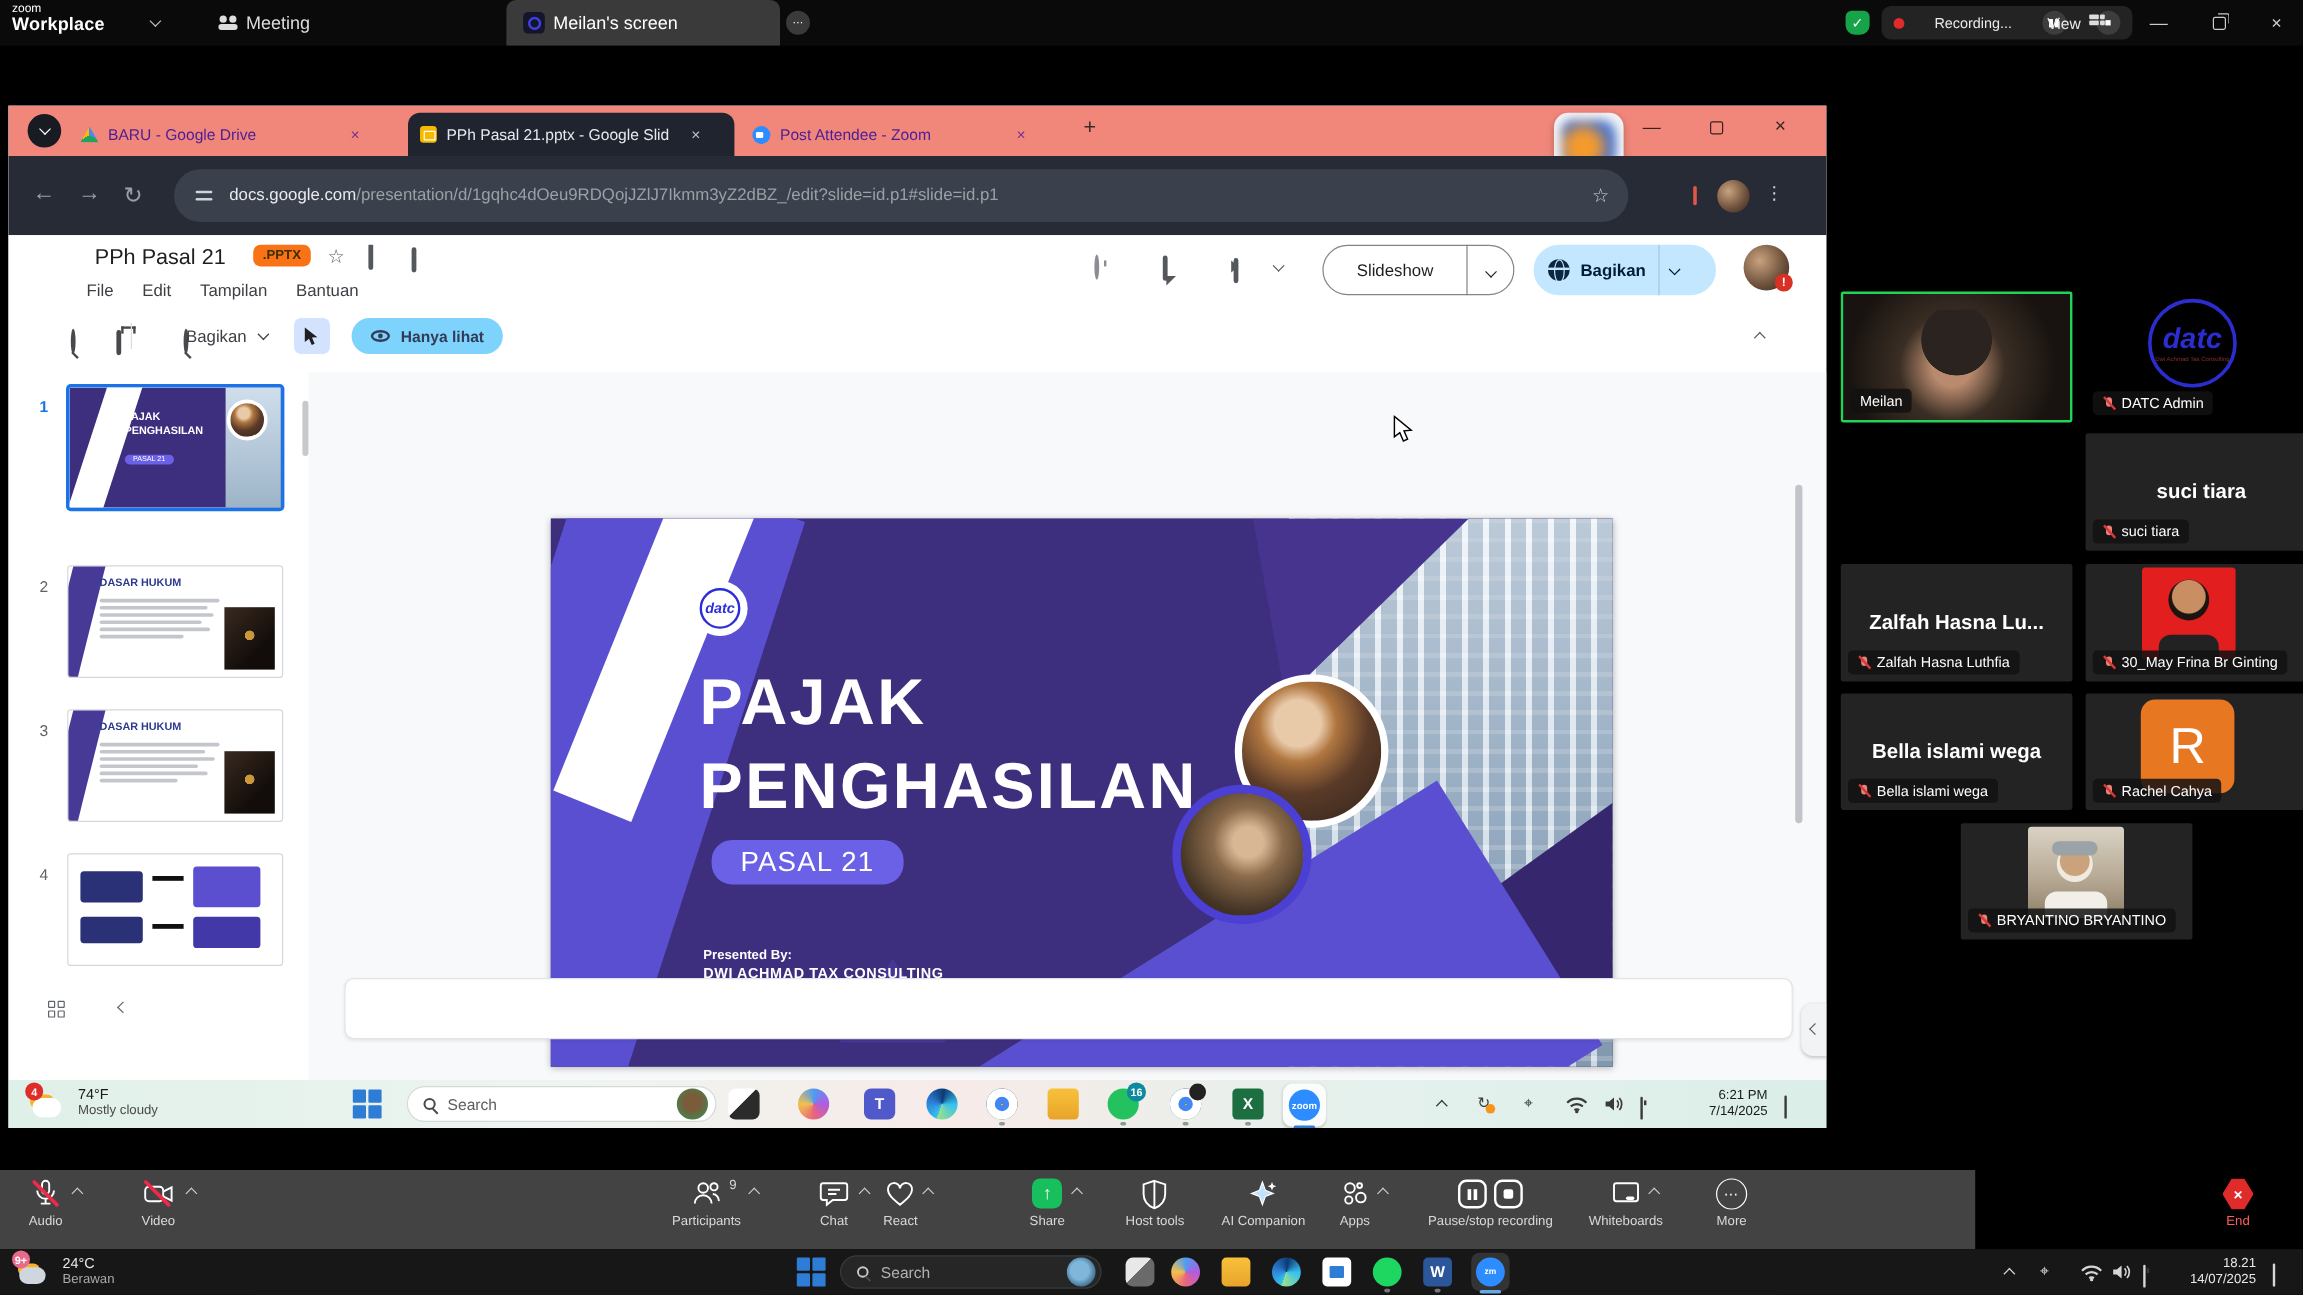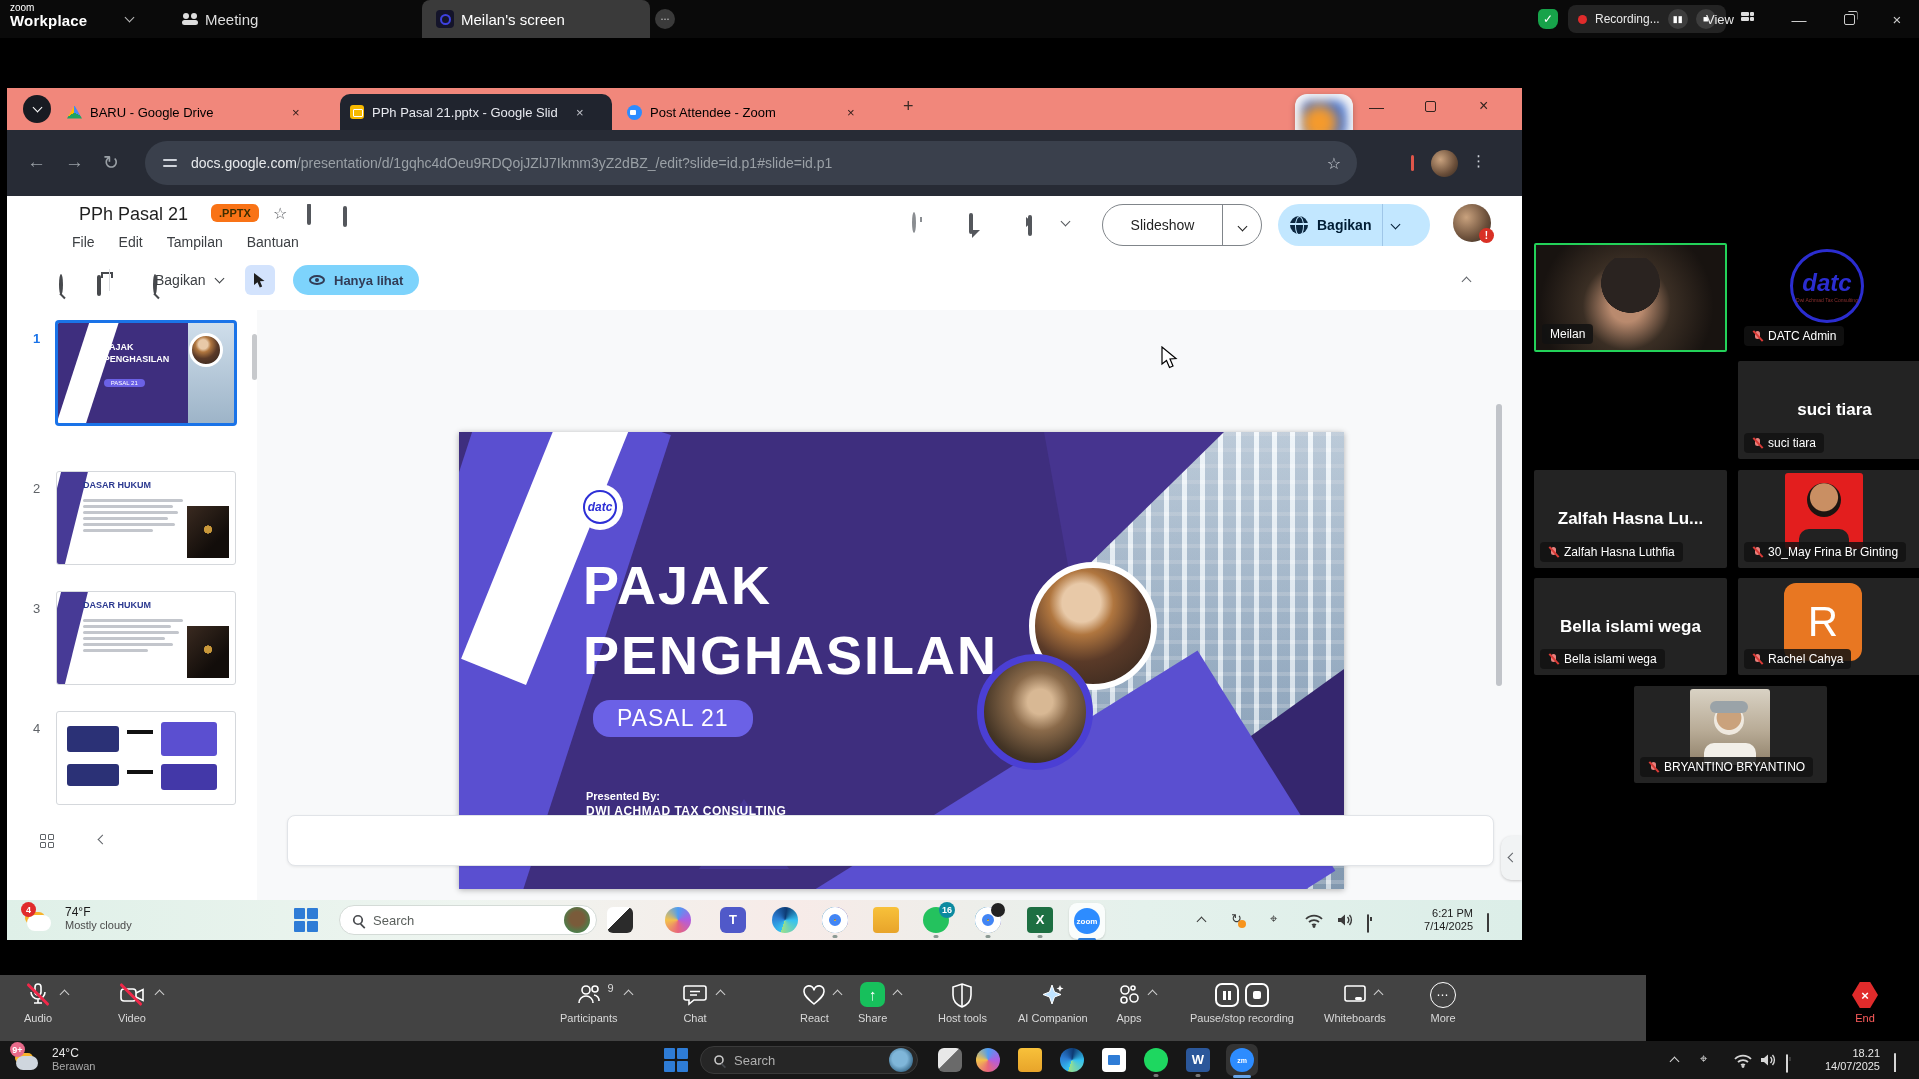--- a/index.html
+++ b/index.html
@@ -16,33 +16,33 @@
 .chvup{transform:rotate(-135deg)!important}
 .ztab{height:38px;font-size:15px;color:#ddd;gap:7px;padding:0 14px}
 .ztab.active{background:#3a3a3a;border-radius:8px 8px 0 0;color:#fff}
 .pplico{width:16px;height:12px;position:relative}
 .pplico::before,.pplico::after{content:"";position:absolute;background:#ddd;border-radius:50%}
 .pplico::before{width:6px;height:6px;left:1px;top:0}
 .pplico::after{width:6px;height:6px;right:1px;top:0}
 .pplbase{position:absolute;bottom:0;left:0;width:16px;height:5px;background:#ddd;border-radius:3px}
 .datcfav{width:18px;height:18px;border-radius:4px;background:#14142a;display:flex;align-items:center;justify-content:center}
 .datcfav i{width:11px;height:11px;border:2px solid #3d41e0;border-radius:50%}
-.recpill{gap:8px;background:#232323;border-radius:8px;padding:0 10px;height:28px}
+.recpill{gap:25px;background:#232323;border-radius:8px;padding:0 10px;height:28px}
 .recdot{width:9px;height:9px;border-radius:50%;background:#e02b2b}
 .shield{width:20px;height:20px;background:#17a34a;border-radius:5px 5px 8px 8px;color:#fff;font-size:12px;display:flex;align-items:center;justify-content:center}
 .cbtn{width:20px;height:20px;border-radius:50%;background:#3a3a3a;color:#fff;display:flex;align-items:center;justify-content:center;font-size:9px}
 .gridico{width:14px;height:14px;display:grid;grid-template-columns:8px 4px;grid-auto-rows:4px;gap:1px}
 .gridico b{background:#ddd;border-radius:1px}
 .winbtn{color:#ccc;font-size:15px;width:34px;height:38px;display:flex;align-items:center;justify-content:center}
 .restico{width:11px;height:11px;border:1.5px solid #ccc;border-radius:2px;position:relative}
 .restico::before{content:"";position:absolute;right:-4px;top:-4px;width:11px;height:11px;border:1.5px solid #ccc;border-radius:2px;clip-path:polygon(30% 0,100% 0,100% 70%,70% 70%,70% 30%,30% 30%)}
 
 #shared{left:7px;top:88px;width:1515px;height:852px;background:#fff;overflow:hidden}
 #tabstrip{left:0;top:0;width:1515px;height:42px;background:#f1877b}
-.ctab{top:6px;height:36px;font-size:13px;color:#000000;gap:8px;padding:0 10px;border-radius:10px 10px 0 0}
+.ctab{top:6px;height:36px;font-size:13px;color:#4c1d95;gap:8px;padding:0 10px;border-radius:10px 10px 0 0}
 .ctab.active{background:#20242e;color:#e7e9ef}
 .tabx{font-size:13px;color:inherit;opacity:.8;margin-left:4px}
 .drivefav{width:15px;height:13px;background:conic-gradient(#4688f4 0 33%,#1ea362 33% 66%,#ffba00 66%);clip-path:polygon(50% 0,100% 100%,0 100%)}
 .slidesfav{width:14px;height:14px;background:#f7b900;border-radius:3px;position:relative}
 .slidesfav::after{content:"";position:absolute;left:3px;top:4px;width:8px;height:6px;border:1.6px solid #fff;border-radius:1px}
 .zoomfav{width:15px;height:15px;border-radius:50%;background:#2d8cff;position:relative}
 .zoomfav::after{content:"";position:absolute;left:3px;top:5px;width:6px;height:5px;background:#fff;border-radius:1px}
 #ctoolbar{left:0;top:42px;width:1515px;height:66px;background:#272b35}
 .navic{font-size:19px;color:#9aa0a6}
 #urlpill{left:138px;top:11px;width:1212px;height:44px;background:#3a404c;border-radius:22px;color:#e8eaed}
@@ -578,21 +578,21 @@
       <span style="position:relative;height:26px">
         <svg width="26" height="26" viewBox="0 0 26 26">
             <path d="M4 4 h18 a2 2 0 0 1 2 2 v10 a2 2 0 0 1 -2 2 h-10 l-5 4 v-4 h-3 a2 2 0 0 1 -2 -2 v-10 a2 2 0 0 1 2 -2 Z" class="mic-svg"></path>
             <path d="M8 9.5 h10 M8 13 h7" class="mic-svg"></path>
           </svg>
         <span class="chv chvup mchv" style="position:absolute;right:-16px;top:9px"></span>
       </span>
       <span>Chat</span>
     </div>
 
-    <div class="mitem" style="left:800px">
+    <div class="mitem" style="left:736px">
       <span style="position:relative;height:26px">
         <svg width="26" height="26" viewBox="0 0 26 26">
             <path d="M13 22 C7 17 3 13.5 3 9.5 a5 5 0 0 1 10 -1.2 a5 5 0 0 1 10 1.2 C23 13.5 19 17 13 22 Z" class="mic-svg"></path>
           </svg>
         <span class="chv chvup mchv" style="position:absolute;right:-14px;top:9px"></span>
       </span>
       <span>React</span>
     </div>
 
     <div class="mitem" style="left:858px">

